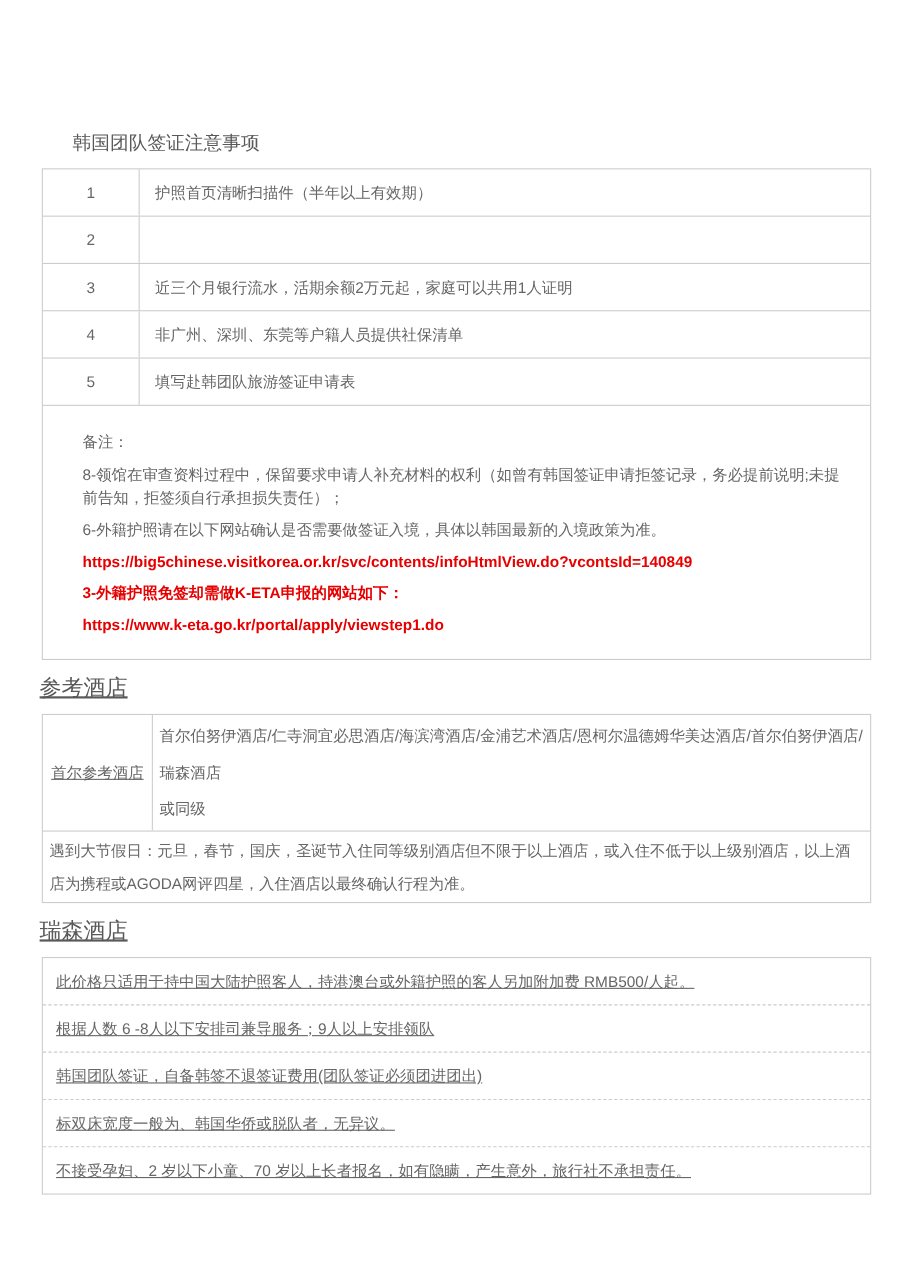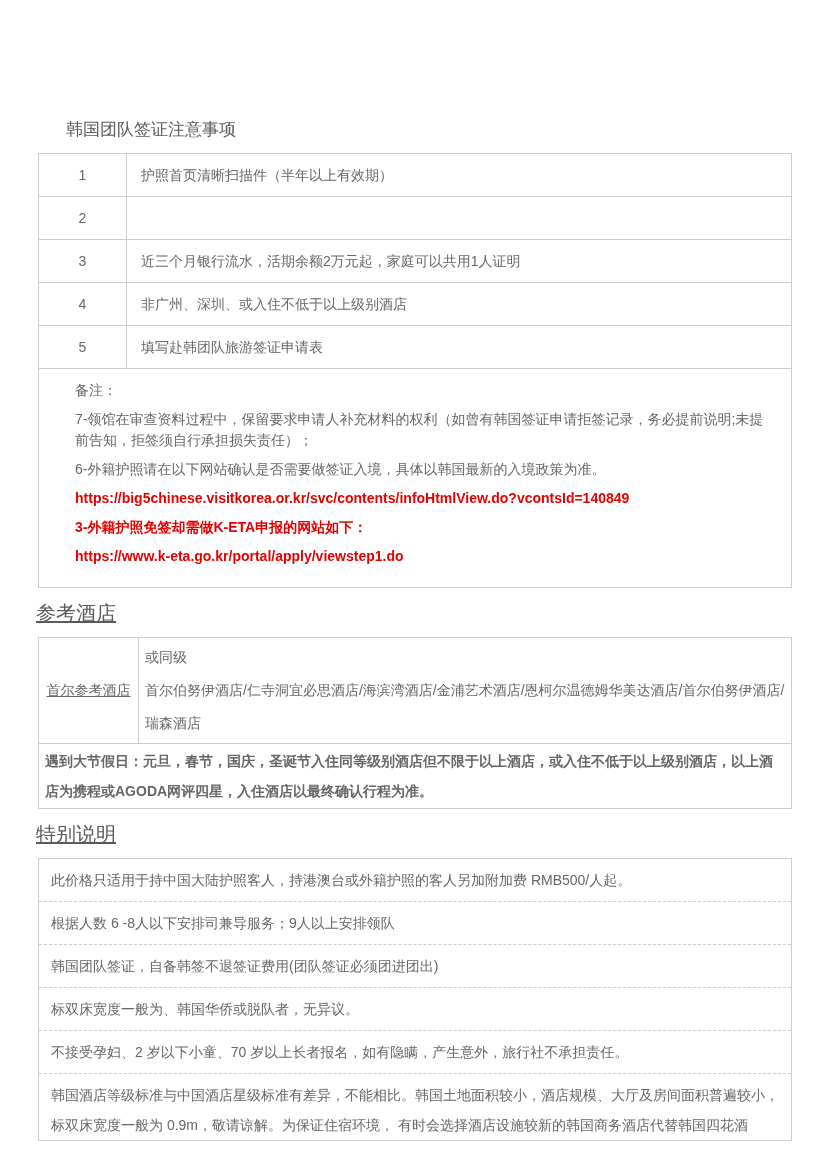--- a/index.html
+++ b/index.html
@@ -51,21 +51,21 @@
     align-items: center;
     padding: 0 10px 0 14px;
     line-height: 20px;
   }
   
   .remark {
     padding: 11px 20px 12px 36px;
     line-height: 21px;
   }
   .remark p { margin: 8px 0; }
-  .remark p.first { margin-top: 0; font-family: Liberation Serif, serif; }
+  .remark p.first { margin-top: 12px; font-family: Liberation Serif, serif; }
   .red { color: var(--accent_red, #e60000); font-weight: bold; }
   
   .section-heading {
     font-size: 20px;
     font-weight: 400;
     color: var(--heading_text, #595959);
     margin: 12px 0 10px -2px;
     text-decoration: underline;
   }
   
@@ -86,26 +86,26 @@
   }
   .hotel-content {
     flex: 1;
     padding: 3px 6px;
     line-height: 33px;
   }
   .hotel-content p { margin: 0; }
   .hotel-row.remark-row .hotel-content {
     line-height: 30px;
     padding: 2px 6px;
-    font-weight: bold;
   }
   
   .note-row {
     padding: 6px 12px;
     line-height: 30px;
+    text-decoration: underline;
   }
   .note-row + .note-row { border-top: 1px dashed var(--border, #cccccc); }
   .note-last {
     max-height: 60px;
     overflow: hidden;
     padding-bottom: 0;
   }
 </style>
 </head>
 <body>
@@ -121,57 +121,56 @@
     </div>
     <div class="req-row">
       <div class="req-num">2</div>
     </div>
     <div class="req-row">
       <div class="req-num">3</div>
       <div class="req-text">近三个月银行流水，活期余额2万元起，家庭可以共用1人证明</div>
     </div>
     <div class="req-row">
       <div class="req-num">4</div>
-      <div class="req-text">非广州、深圳、或入住不低于以上级别酒店</div>
+      <div class="req-text">非广州、深圳、东莞等户籍人员提供社保清单</div>
     </div>
     <div class="req-row">
       <div class="req-num">5</div>
       <div class="req-text">填写赴韩团队旅游签证申请表</div>
     </div>
     <div class="remark">
       <p class="first">备注：</p>
-      <p>7-领馆在审查资料过程中，保留要求申请人补充材料的权利（如曾有韩国签证申请拒签记录，务必提前说明;未提前告知，拒签须自行承担损失责任）；</p>
+      <p>8-领馆在审查资料过程中，保留要求申请人补充材料的权利（如曾有韩国签证申请拒签记录，务必提前说明;未提前告知，拒签须自行承担损失责任）；</p>
       <p>6-外籍护照请在以下网站确认是否需要做签证入境，具体以韩国最新的入境政策为准。</p>
       <p class="red">https://big5chinese.visitkorea.or.kr/svc/contents/infoHtmlView.do?vcontsId=140849</p>
       <p class="red">3-外籍护照免签却需做K-ETA申报的网站如下：</p>
       <p class="red">https://www.k-eta.go.kr/portal/apply/viewstep1.do</p>
     </div>
   </div>
 
   <div class="section-heading">参考酒店</div>
 
   <div class="box hotel-table">
     <div class="hotel-row">
       <div class="hotel-label">首尔参考酒店</div>
       <div class="hotel-content">
+        <p>首尔伯努伊酒店/仁寺洞宜必思酒店/海滨湾酒店/金浦艺术酒店/恩柯尔温德姆华美达酒店/首尔伯努伊酒店/瑞森酒店</p>
         <p>或同级</p>
-        <p>首尔伯努伊酒店/仁寺洞宜必思酒店/海滨湾酒店/金浦艺术酒店/恩柯尔温德姆华美达酒店/首尔伯努伊酒店/瑞森酒店</p>
       </div>
     </div>
     <div class="hotel-row remark-row">
       <div class="hotel-content">
         <p>遇到大节假日：元旦，春节，国庆，圣诞节入住同等级别酒店但不限于以上酒店，或入住不低于以上级别酒店，以上酒店为携程或AGODA网评四星，入住酒店以最终确认行程为准。</p>
       </div>
     </div>
   </div>
 
-  <div class="section-heading">特别说明</div>
+  <div class="section-heading">瑞森酒店</div>
 
   <div class="box notes-table">
     <div class="note-row">此价格只适用于持中国大陆护照客人，持港澳台或外籍护照的客人另加附加费 RMB500/人起。</div>
     <div class="note-row">根据人数 6 -8人以下安排司兼导服务；9人以上安排领队</div>
     <div class="note-row">韩国团队签证，自备韩签不退签证费用(团队签证必须团进团出)</div>
     <div class="note-row">标双床宽度一般为、韩国华侨或脱队者，无异议。</div>
     <div class="note-row">不接受孕妇、2 岁以下小童、70 岁以上长者报名，如有隐瞒，产生意外，旅行社不承担责任。</div>
-    <div class="note-row note-last">韩国酒店等级标准与中国酒店星级标准有差异，不能相比。韩国土地面积较小，酒店规模、大厅及房间面积普遍较小，标双床宽度一般为 0.9m，敬请谅解。为保证住宿环境， 有时会选择酒店设施较新的韩国商务酒店代替韩国四花酒</div>
   </div>
 
 </div>
 
 </body></html>

